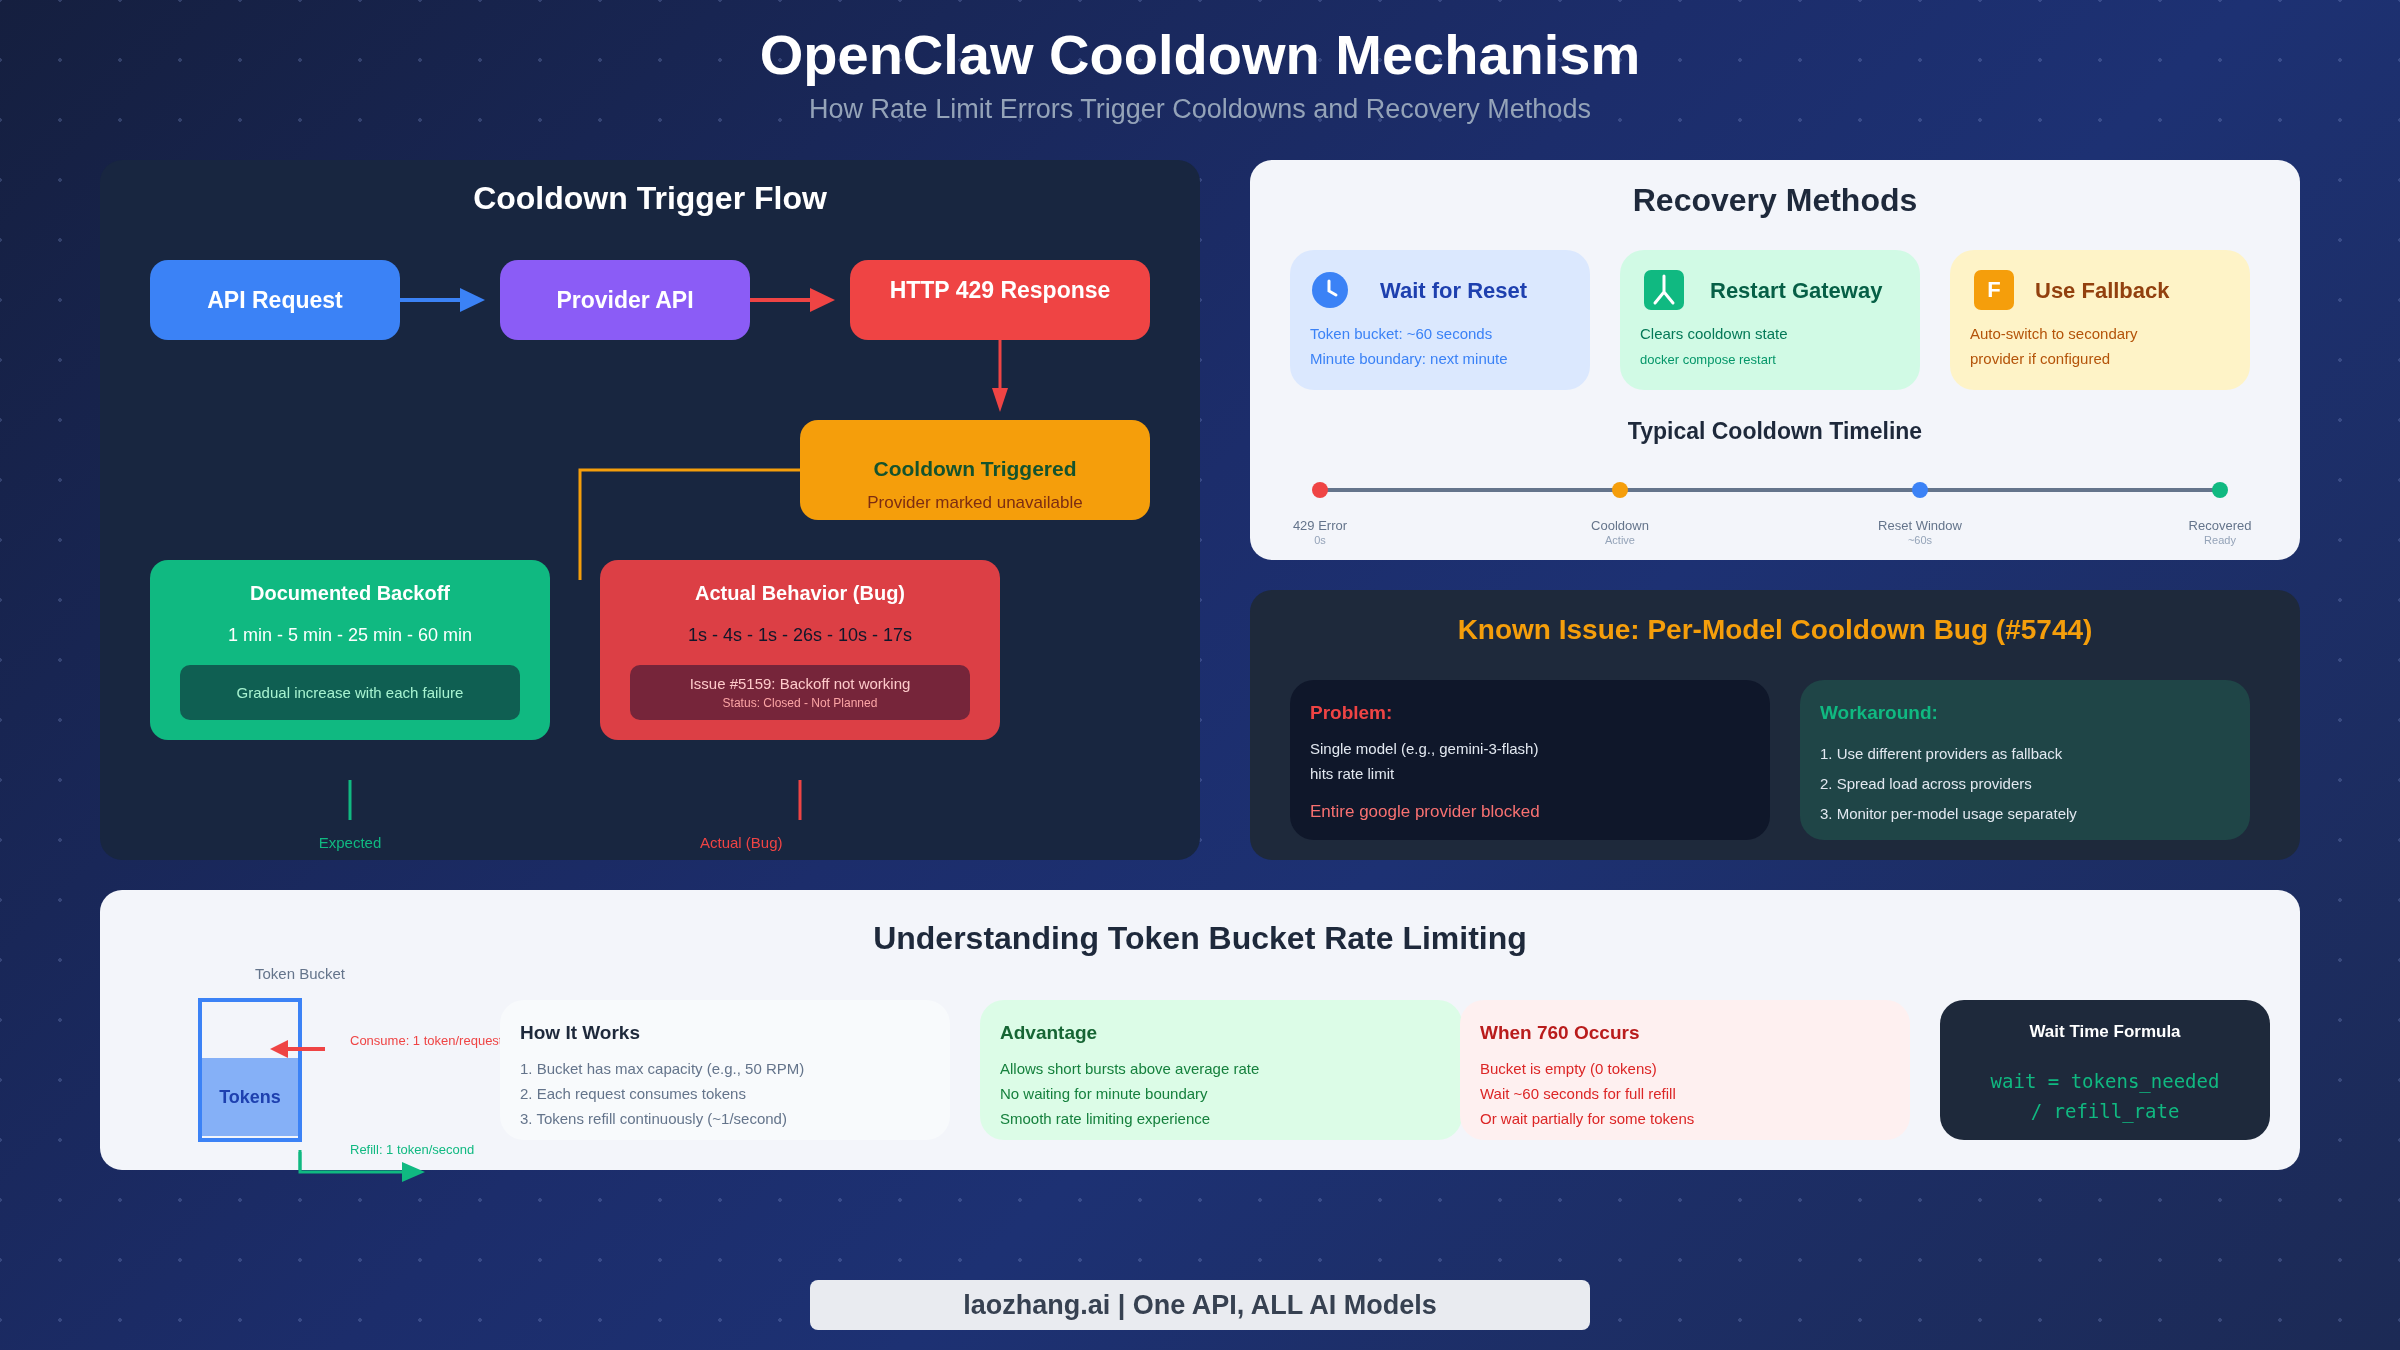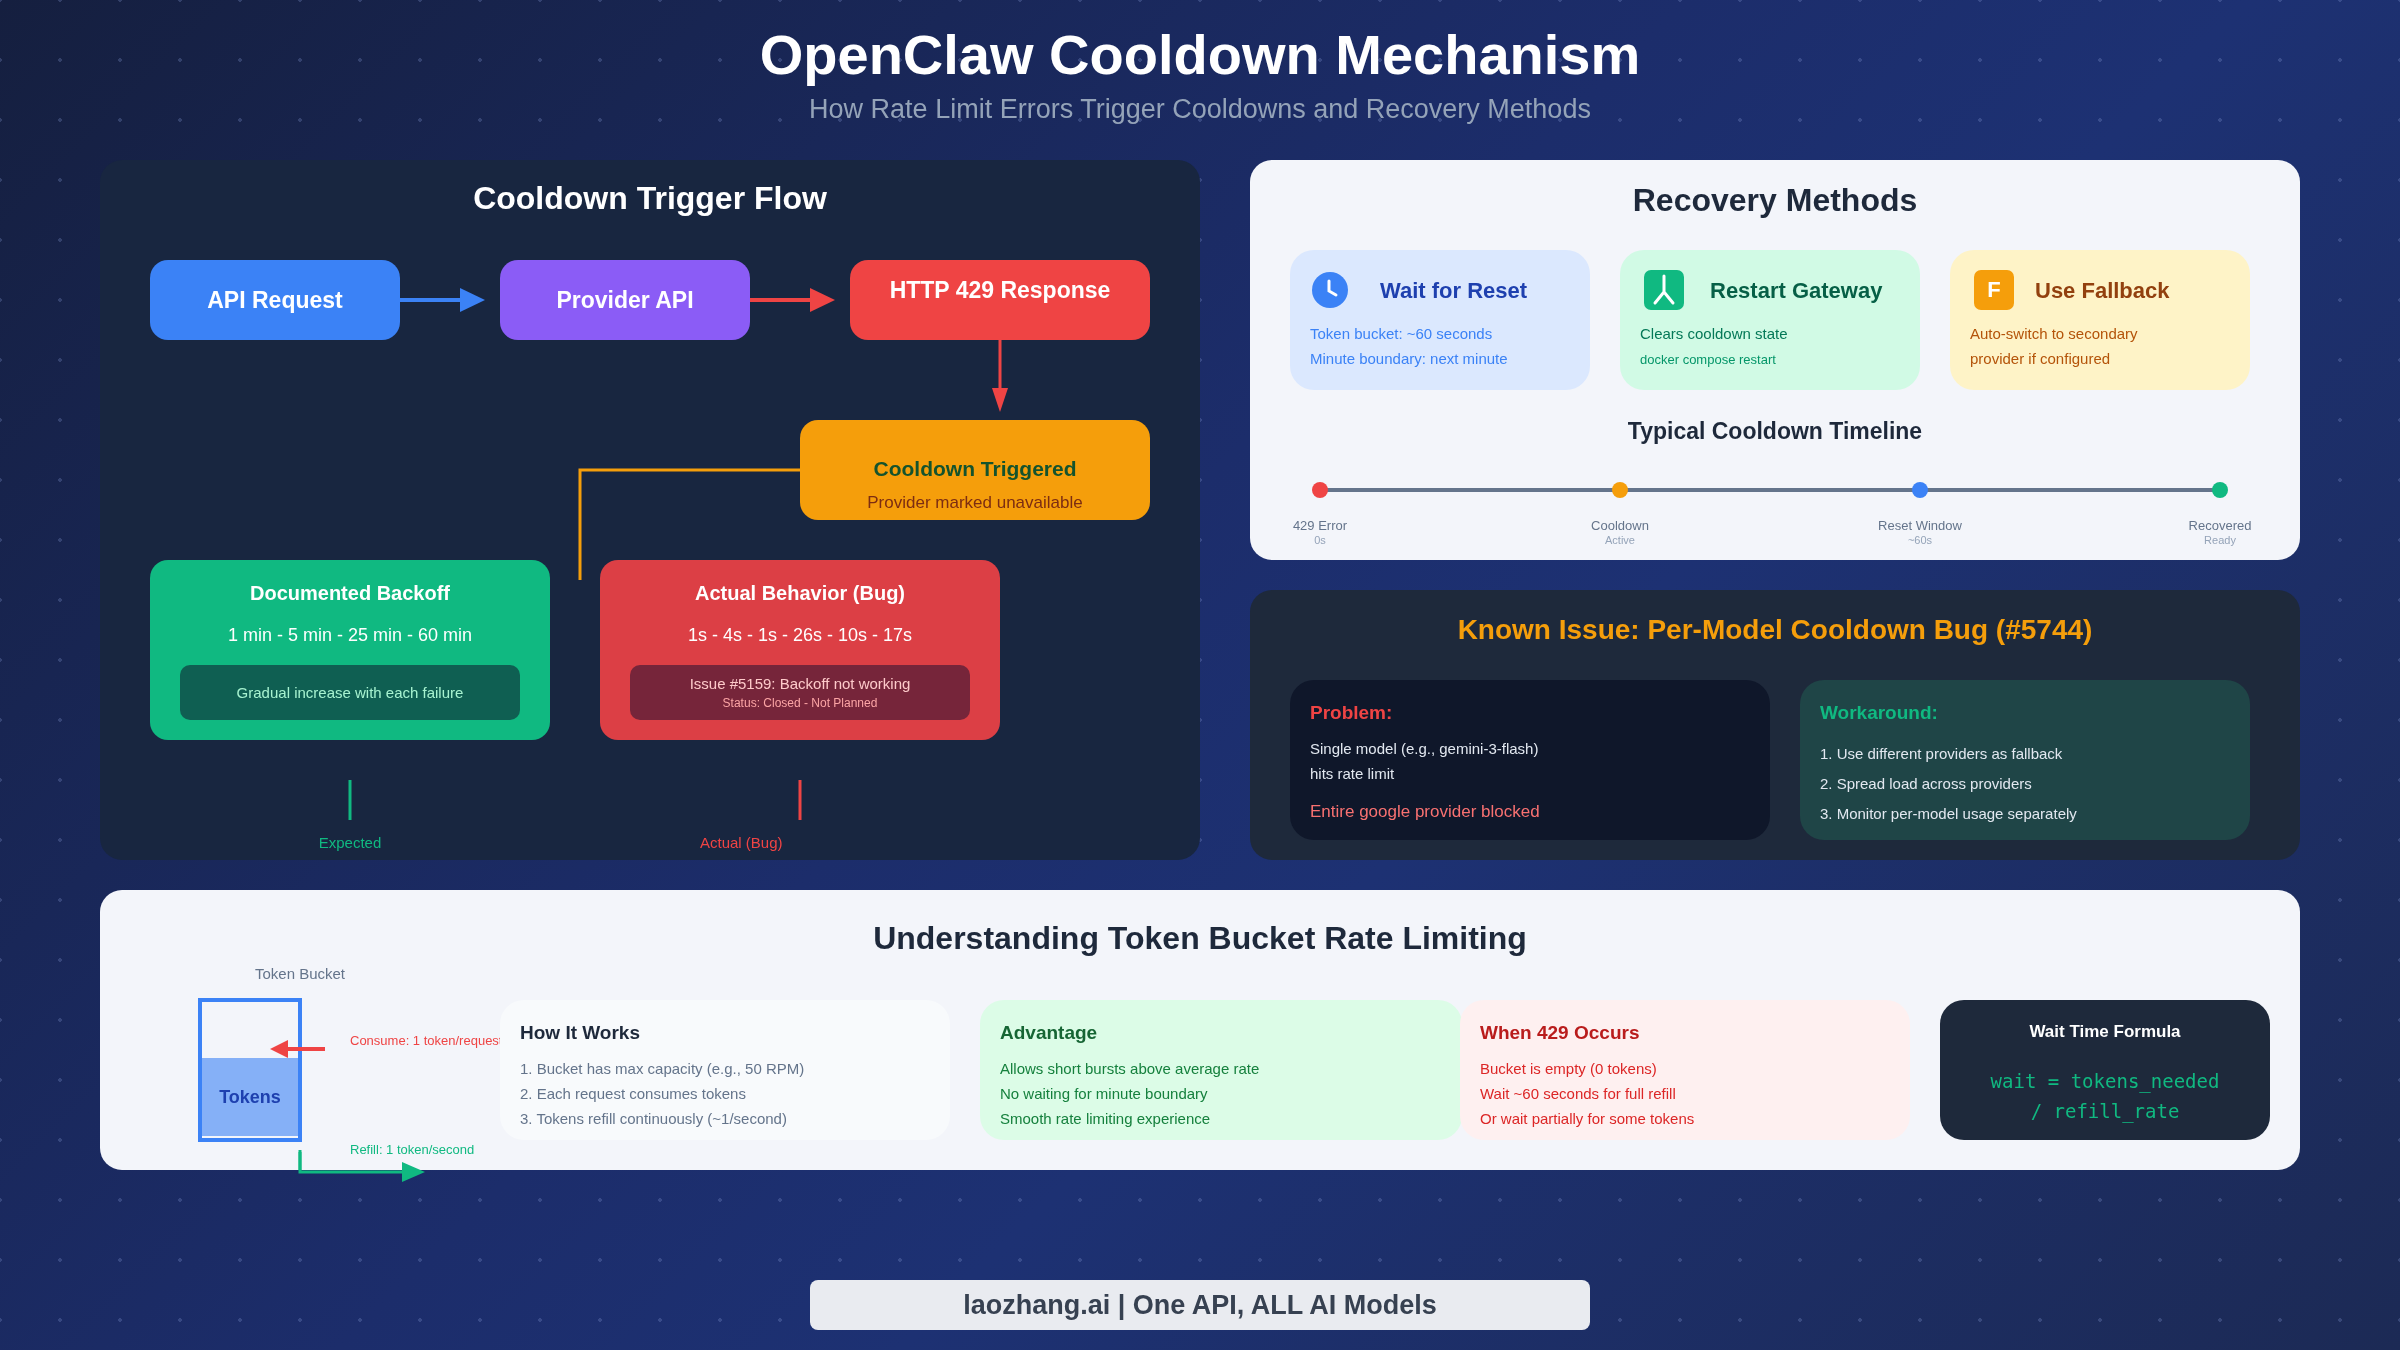--- a/index.html
+++ b/index.html
@@ -59,21 +59,21 @@
   <div class="box" style="left:50px;top:400px;width:400px;height:180px;background:#10b981">
     <div style="margin-top:22px;font-size:20px">Documented Backoff</div>
     <div style="margin-top:20px;font-size:18px;font-weight:normal">1 min - 5 min - 25 min - 60 min</div>
     <div class="flex" style="position:absolute;left:30px;top:105px;width:340px;height:55px;background:#0f5f52;border-radius:10px;font-size:15px;font-weight:normal;color:#a7f3d0">
         <span>Gradual increase with each failure</span>
       </div>
   </div>
 
   <div class="box" style="left:500px;top:400px;width:400px;height:180px;background:#dc3f45">
     <div style="margin-top:22px;font-size:20px">Actual Behavior (Bug)</div>
-    <div style="margin-top:20px;font-size:18px;font-weight:normal;color:#ffffff">1s - 4s - 1s - 26s - 10s - 17s</div>
+    <div style="margin-top:20px;font-size:18px;font-weight:normal;color:#0f172a">1s - 4s - 1s - 26s - 10s - 17s</div>
     <div style="position:absolute;left:30px;top:105px;width:340px;height:55px;background:#76253a;border-radius:10px;font-weight:normal">
       <div style="margin-top:10px;font-size:15px;color:#fecaca">Issue #5159: Backoff not working</div>
       <div style="margin-top:4px;font-size:12px;color:#fca5a5">Status: Closed - Not Planned</div>
     </div>
   </div>
 
   <div class="abs" style="left:150px;width:200px;top:674px;text-align:center;font-size:15px;color:#10b981">Expected</div>
   <div class="abs" style="left:600px;width:200px;top:674px;text-align:left;font-size:15px;color:#ef4444">Actual (Bug)</div>
 </div>
 
@@ -170,21 +170,21 @@
   </div>
 
   <div class="card" style="left:880px;top:110px;width:482px;height:140px;background:#dcfce7">
     <div class="abs" style="left:20px;top:22px;font-size:19px;font-weight:bold;color:#166534">Advantage</div>
     <div class="abs" style="left:20px;top:60px;font-size:15px;color:#15803d">Allows short bursts above average rate</div>
     <div class="abs" style="left:20px;top:85px;font-size:15px;color:#15803d">No waiting for minute boundary</div>
     <div class="abs" style="left:20px;top:110px;font-size:15px;color:#15803d">Smooth rate limiting experience</div>
   </div>
 
   <div class="card" style="left:1360px;top:110px;width:450px;height:140px;background:#fef0f0">
-    <div class="abs" style="left:20px;top:22px;font-size:19px;font-weight:bold;color:#b91c1c">When 429 Occurs</div>
+    <div class="abs" style="left:20px;top:22px;font-size:19px;font-weight:bold;color:#b91c1c">When 760 Occurs</div>
     <div class="abs" style="left:20px;top:60px;font-size:15px;color:#dc2626">Bucket is empty (0 tokens)</div>
     <div class="abs" style="left:20px;top:85px;font-size:15px;color:#dc2626">Wait ~60 seconds for full refill</div>
     <div class="abs" style="left:20px;top:110px;font-size:15px;color:#dc2626">Or wait partially for some tokens</div>
   </div>
 
   <div class="card" style="left:1840px;top:110px;width:330px;height:140px;background:#1e293b">
     <div class="abs" style="left:0;right:0;top:22px;text-align:center;font-size:17px;font-weight:bold;color:#fff">Wait Time Formula</div>
     <div class="abs" style="left:0;right:0;top:70px;text-align:center;font-family:'DejaVu Sans Mono',monospace;font-size:19px;color:#10b981">wait = tokens_needed</div>
     <div class="abs" style="left:0;right:0;top:100px;text-align:center;font-family:'DejaVu Sans Mono',monospace;font-size:19px;color:#10b981">/ refill_rate</div>
   </div>

